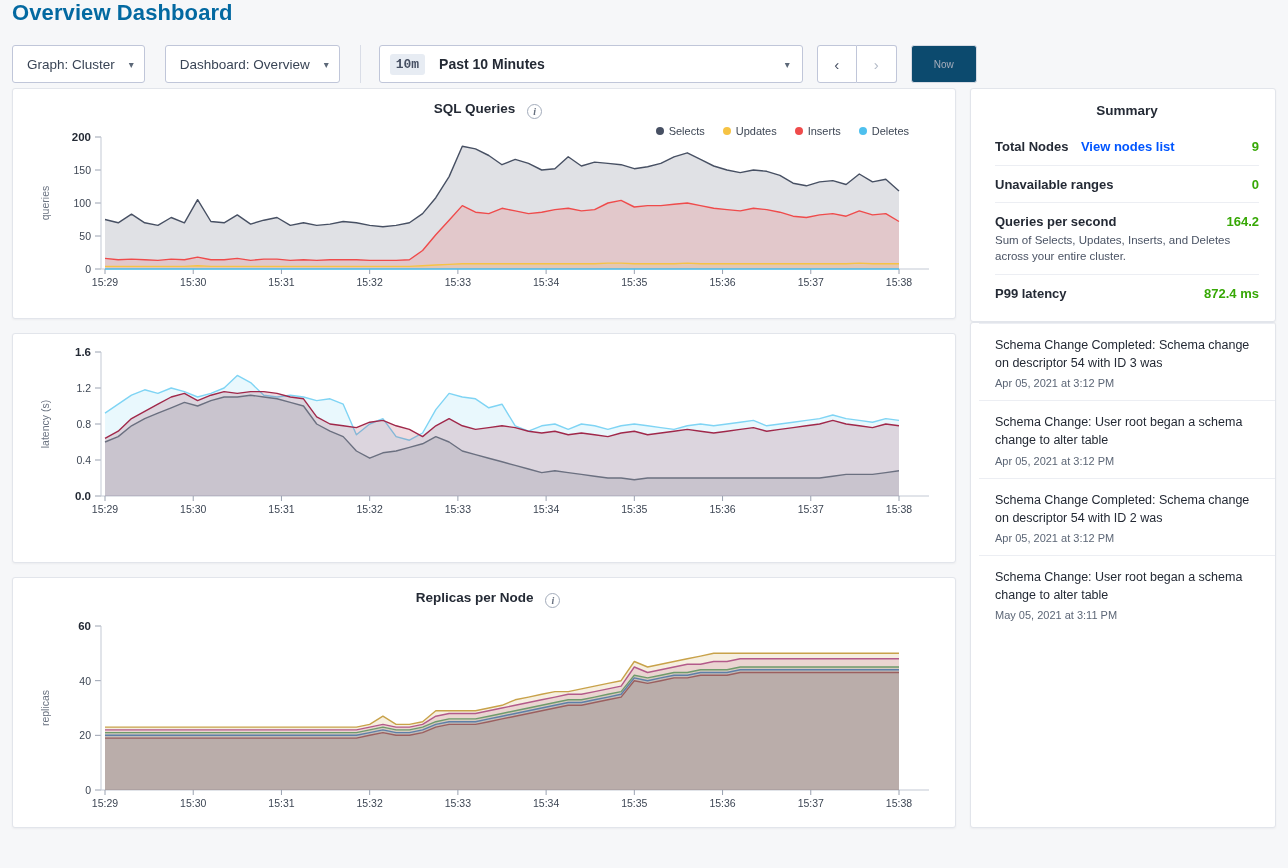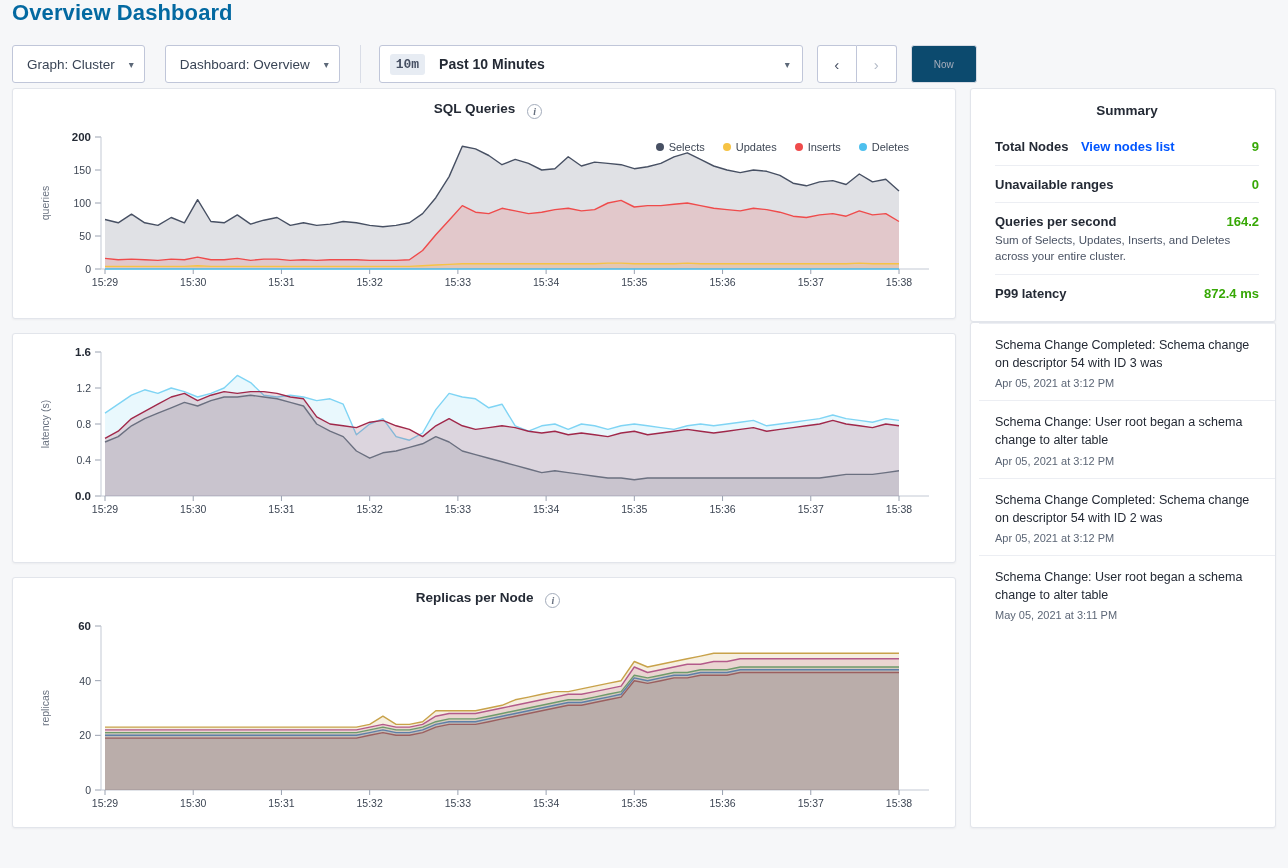--- a/index.html
+++ b/index.html
@@ -127,21 +127,21 @@
     font-size: 10px;
     color: #67707f;
     font-family: "Liberation Serif", serif;
     font-style: italic;
     font-weight: bold;
     margin-left: 8px;
     vertical-align: -2px;
   }
   .legend {
     position: absolute;
-    right: 46px; top: 52px;
+    right: 46px; top: 36px;
     display: flex; gap: 18px;
     font-size: 11px;
     color: #3d4654;
   }
   .legend .item { display: flex; align-items: center; gap: 5px; }
   .legend .dot { width: 8px; height: 8px; border-radius: 50%; display: inline-block; }
 
   .chart-area { position: relative; }
 
   svg.plot { display: block; }

